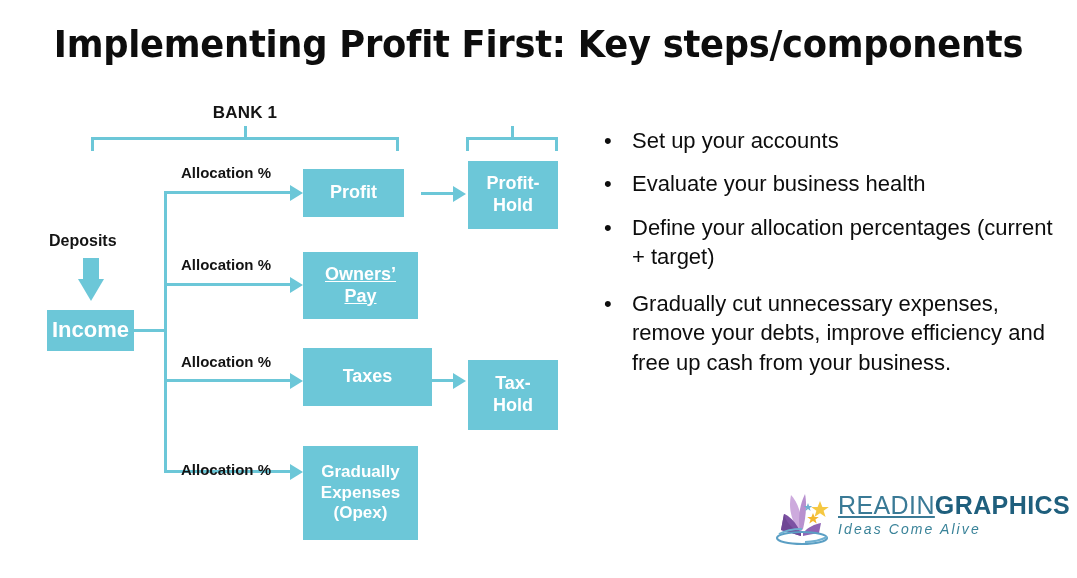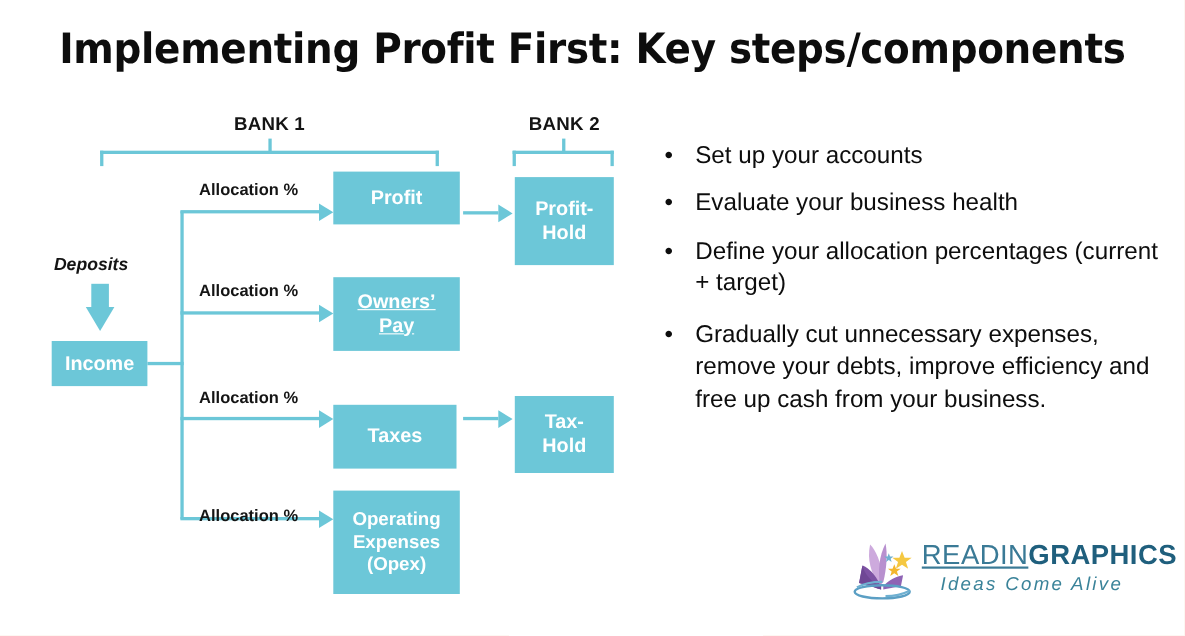--- a/index.html
+++ b/index.html
@@ -77,21 +77,20 @@
   #bank2-tick { left: 511px; top: 126px; height: 13px; }
 
   .deposits-label {
     position: absolute;
     left: 49px;
     top: 232px;
     font-size: 16px;
     font-weight: bold;
     color: #141414;
     white-space: nowrap;
-    font-style: italic;
   }
 
   
   .down-arrow {
     position: absolute;
     left: 78px;
     top: 258px;
     width: 26px;
     height: 44px;
   }
@@ -123,26 +122,26 @@
     justify-content: center;
     text-align: center;
     font-size: 18px;
     font-weight: bold;
     line-height: 1.22;
     box-sizing: border-box;
     padding: 2px 4px;
     font-family: "Liberation Sans", sans-serif;
   }
 
-  #node-income   { left: 47px;  top: 310px; width: 87px;  height: 41px; font-size: 18px; }
-  #node-profit   { left: 303px; top: 156px; width: 115px; height: 48px; }
+  #node-income   { left: 47px;  top: 310px; width: 87px;  height: 41px; font-size: 22px; }
+  #node-profit   { left: 303px; top: 169px; width: 101px; height: 48px; }
   #node-owners   { left: 303px; top: 252px; width: 115px; height: 67px; text-decoration: underline; }
-  #node-taxes    { left: 303px; top: 368px; width: 112px; height: 58px; }
+  #node-taxes    { left: 303px; top: 348px; width: 129px; height: 58px; }
   #node-opex     { left: 303px; top: 446px; width: 115px; height: 94px; font-size: 17px; }
-  #node-profithold { left: 468px; top: 161px; width: 90px; height: 80px; }
+  #node-profithold { left: 468px; top: 161px; width: 90px; height: 68px; }
   #node-taxhold    { left: 468px; top: 360px; width: 90px; height: 70px; }
 
   
   .line-h {
     position: absolute;
     background: #6cc7d8;
     height: 3px;
   }
   .line-v {
     position: absolute;
@@ -270,40 +269,39 @@
     font-size: 25px;
     letter-spacing: 0.4px;
     color: #2b6b86;
     white-space: nowrap;
     font-family: "Liberation Sans", sans-serif;
   }
   .logo-title .bold { font-weight: bold; color: #1f5f7d; }
   .logo-title .light { font-weight: normal; color: #3a7a96; text-decoration: underline; }
   .logo-tagline {
     margin-top: 1px;
-    text-align: center;
-    font-size: 17px;
+    text-align: left;
+    font-size: 14px;
     font-style: italic;
     letter-spacing: 2.1px;
     color: #3a8399;
     white-space: nowrap;
     font-family: "Liberation Sans", sans-serif;
   }
 </style>
 </head>
 <body>
 
 <div class="slide">
 
   <div class="slide-title">Implementing Profit First: Key steps/components</div>
 
   <div class="diagram">
 
     <div class="bank-label" id="bank1-label">BANK 1</div>
-    <div class="bank-label" id="bank2-label">BANK 2</div>
 
     <div class="bracket-tick" id="bank1-tick"></div>
     <div class="bracket" id="bank1-bracket"></div>
     <div class="bracket-tick" id="bank2-tick"></div>
     <div class="bracket" id="bank2-bracket"></div>
 
     <div class="deposits-label">Deposits</div>
 
     <div class="down-arrow">
       <div class="stem"></div>
@@ -343,21 +341,21 @@
       <span>
         <span>Owners’</span><br>
         <span>Pay</span>
       </span>
     </div>
 
     <div class="node" id="node-taxes">Taxes</div>
 
     <div class="node" id="node-opex">
       <span>
-        <span>Operating</span><br>
+        <span>Gradually</span><br>
         <span>Expenses</span><br>
         <span>(Opex)</span>
       </span>
     </div>
 
     <div class="hold-arrow" id="hold-arrow-1">
       <div class="hstem"></div>
       <div class="hhead"></div>
     </div>
     <div class="hold-arrow" id="hold-arrow-2">

